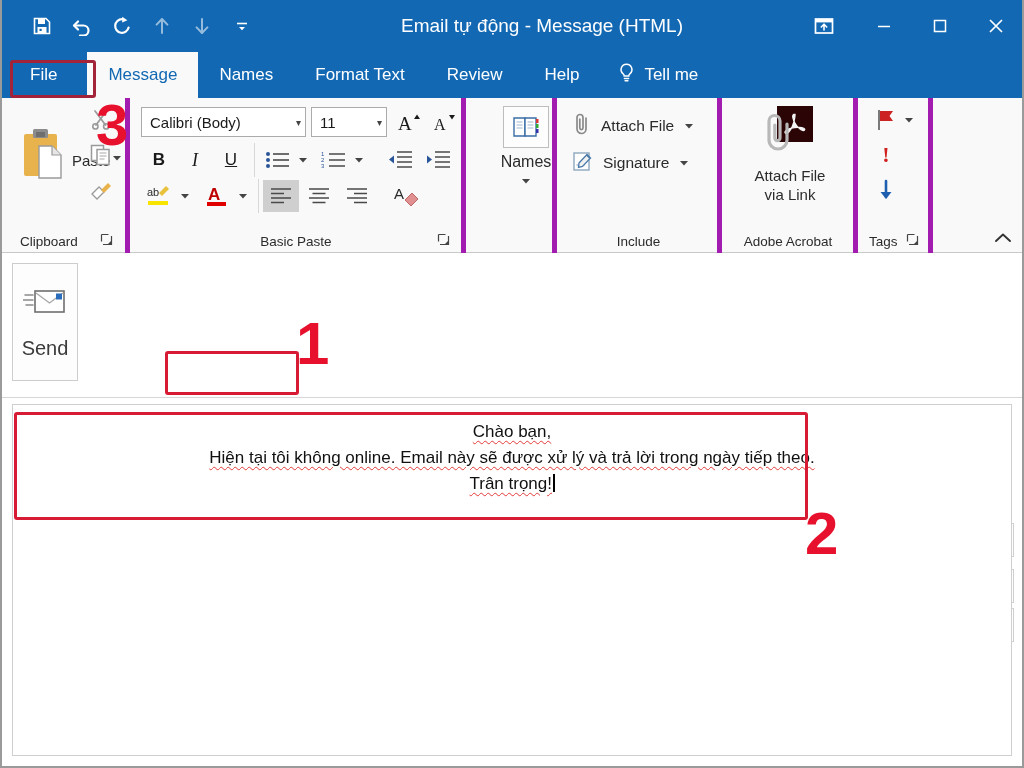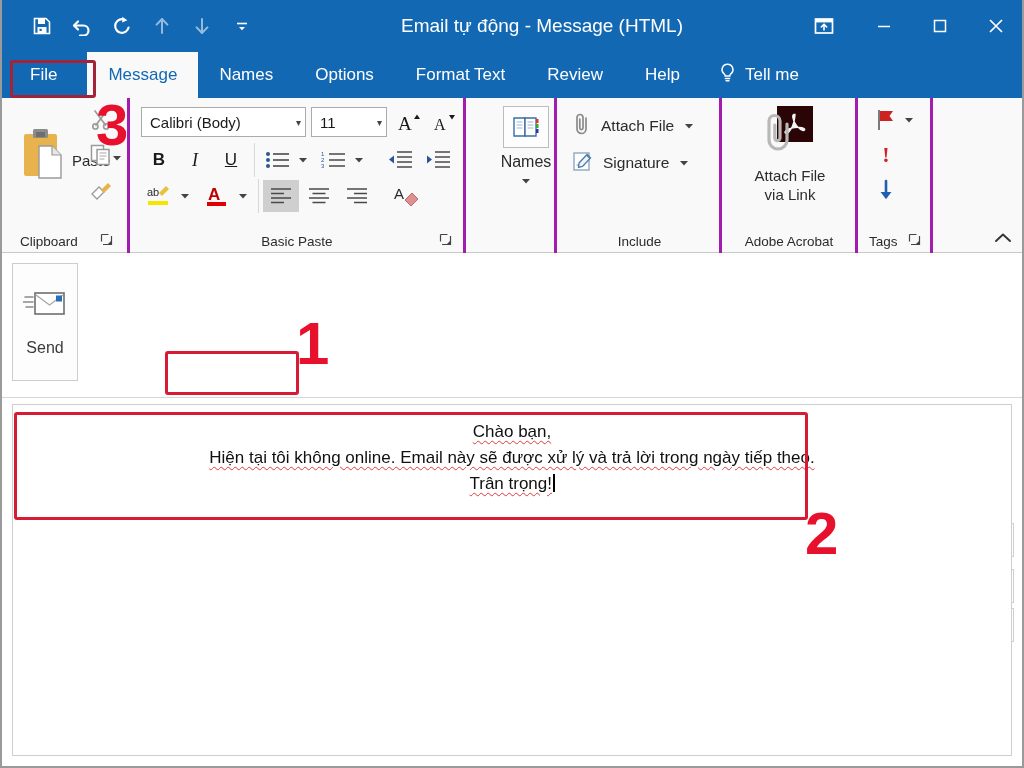--- a/index.html
+++ b/index.html
@@ -76,21 +76,21 @@
 
   
   .ribbon {
     position: absolute; left: 0; top: 98px;
     width: 1024px; height: 155px;
     background: #F9F9F9;
     border-bottom: 1px solid #C9C9C9;
   }
   .rgroup {
     position: absolute; top: 0; height: 155px;
-    border-right: 3px solid #a21caf;
+    border-right: 5px solid #a21caf;
   }
   .rgroup:last-child { border-right: none; }
   .glabel {
     position: absolute; bottom: 4px;
     width: 100%;
     text-align: center;
     font-size: 13.5px; color: #2B2B2B;
     white-space: nowrap;
   }
   .launcher {
@@ -184,21 +184,21 @@
     border-bottom: 1px solid #D6D6D6;
   }
   .send-btn {
     position: absolute; left: 12px; top: 10px;
     width: 66px; height: 118px;
     border: 1px solid #CDCDCD; background: #FDFDFD;
     display: flex; flex-direction: column;
     align-items: center; justify-content: center;
     gap: 14px;
   }
-  .send-label { font-size: 16px; color: #3B3B3B; }
+  .send-label { font-size: 20px; color: #3B3B3B; }
   .field-btn {
     position: absolute;
     width: 72px; height: 34px;
     border: 1px solid #CDCDCD; background: #FDFDFD;
     display: flex; align-items: center; justify-content: center;
     font-size: 15.5px; color: #3B3B3B;
   }
   .subject-label {
     position: absolute; left: 92px; top: 362px;
     width: 72px; height: 34px;
@@ -336,21 +336,20 @@
             <path d="M5 5 L17 17 M17 5 L5 17" stroke="#fff" stroke-width="1.7"></path>
           </svg>
       </div>
     </div>
   </div>
 
   <div class="tabbar">
     <div class="tab file">File</div>
     <div class="tab active">Message</div>
     <div class="tab">Names</div>
-    <div class="tab">Options</div>
     <div class="tab">Format Text</div>
     <div class="tab">Review</div>
     <div class="tab">Help</div>
     <div class="tellme">
       <span>
         <svg width="17" height="22" viewBox="0 0 17 22" fill="none">
           <path d="M8.5 2.2 a5.4 5.4 0 0 0 -3.4 9.6 c0.8 0.7 1.1 1.3 1.1 2.1 h4.6 c0-0.8 0.3-1.4 1.1-2.1 A5.4 5.4 0 0 0 8.5 2.2 z" stroke="#fff" stroke-width="1.5" fill="none"></path>
           <path d="M6.4 16.4 H10.6 M7.1 18.8 H9.9" stroke="#fff" stroke-width="1.5" stroke-linecap="round"></path>
         </svg>
       </span>

